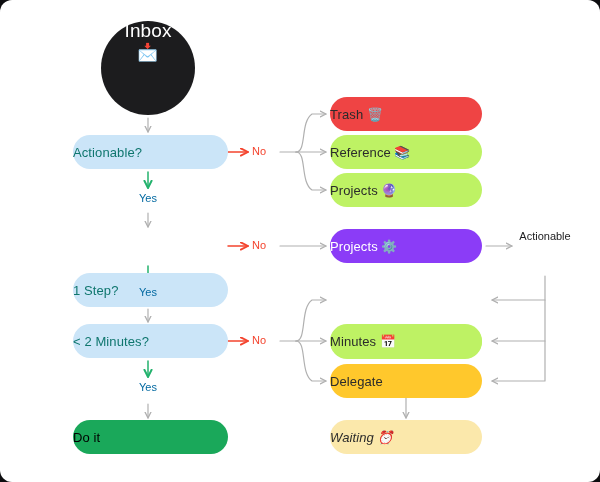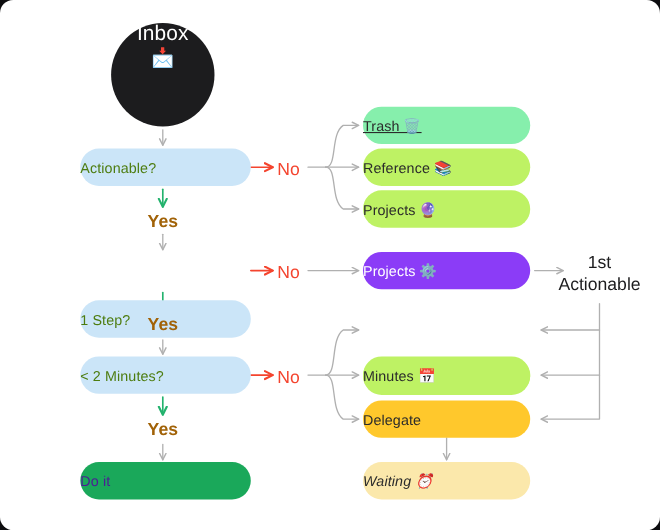--- a/index.html
+++ b/index.html
@@ -46,56 +46,55 @@
     flex-direction: column;
     background: #1c1c1e;
     color: #ffffff;
     font-size: 19px;
     line-height: 1.1;
     gap: 2px;
   }
   .inbox .emoji { font-size: 17px; }
   .decision {
     background: #cbe5f8;
-    color: #4d7c0f;
+    color: #0f766e;
   }
   .doit {
     background: #1aa85a;
-    color: #4c1d95;
+    color: #000000;
   }
   .trash {
-    background: #86efac;
-    color: #2b2b2b;
-    text-decoration: underline;
+    background: #ef4444;
+    color: #2b2b2b;
   }
   .gray {
     background: #bef264;
     color: #2b2b2b;
   }
   .projects {
     background: #8b3cf7;
     color: #ffffff;
   }
   .delegate {
     background: #ffc82c;
     color: #2b2b2b;
   }
   .waiting {
     background: #fbe8ab;
     color: #2b2b2b;
   }
   .edge-label {
     position: absolute;
-    font-size: 16px;
+    font-size: 11px;
     line-height: 1.25;
     text-align: center;
     white-space: nowrap;
   }
   .lbl-no { color: #f4442e; }
-  .lbl-yes { color: #a16207; font-weight: bold; }
+  .lbl-yes { color: #0369a1; }
   .lbl-plain { color: #1c1c1e; }
 </style>
 </head>
 <body>
 
 <div id="canvas">
 
   <svg id="edges" viewBox="0 0 600 482">
     <defs>
       <marker id="ah-gray" markerWidth="7" markerHeight="7" refX="5.4" refY="3" orient="auto">
@@ -208,17 +207,16 @@
 
   <div class="edge-label lbl-no" style="left:252px; top:145px;">No</div>
   <div class="edge-label lbl-no" style="left:252px; top:239px;">No</div>
   <div class="edge-label lbl-no" style="left:252px; top:334px;">No</div>
 
   <div class="edge-label lbl-yes" style="left:134px; top:192px; width:28px;">Yes</div>
   <div class="edge-label lbl-yes" style="left:134px; top:286px; width:28px;">Yes</div>
   <div class="edge-label lbl-yes" style="left:134px; top:381px; width:28px;">Yes</div>
 
   <div class="edge-label lbl-plain" style="left:505px; top:230px; width:80px;">
-    <div>1st</div>
     <div>Actionable</div>
   </div>
 
 </div>
 
 </body></html>

